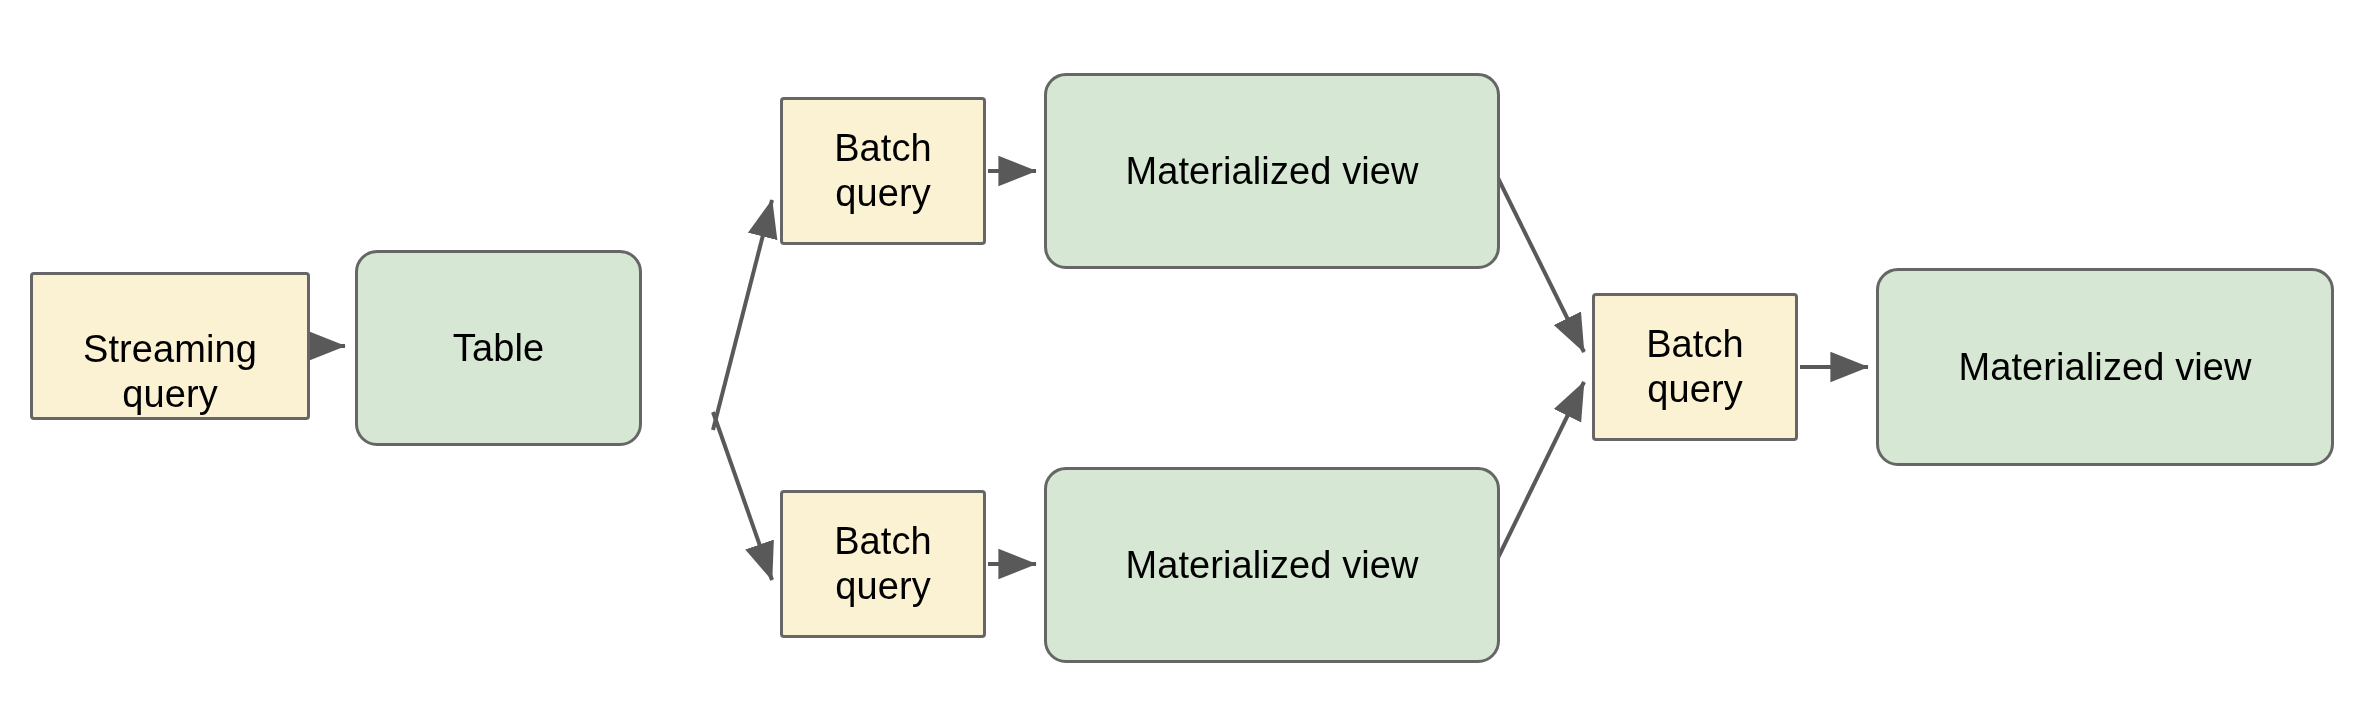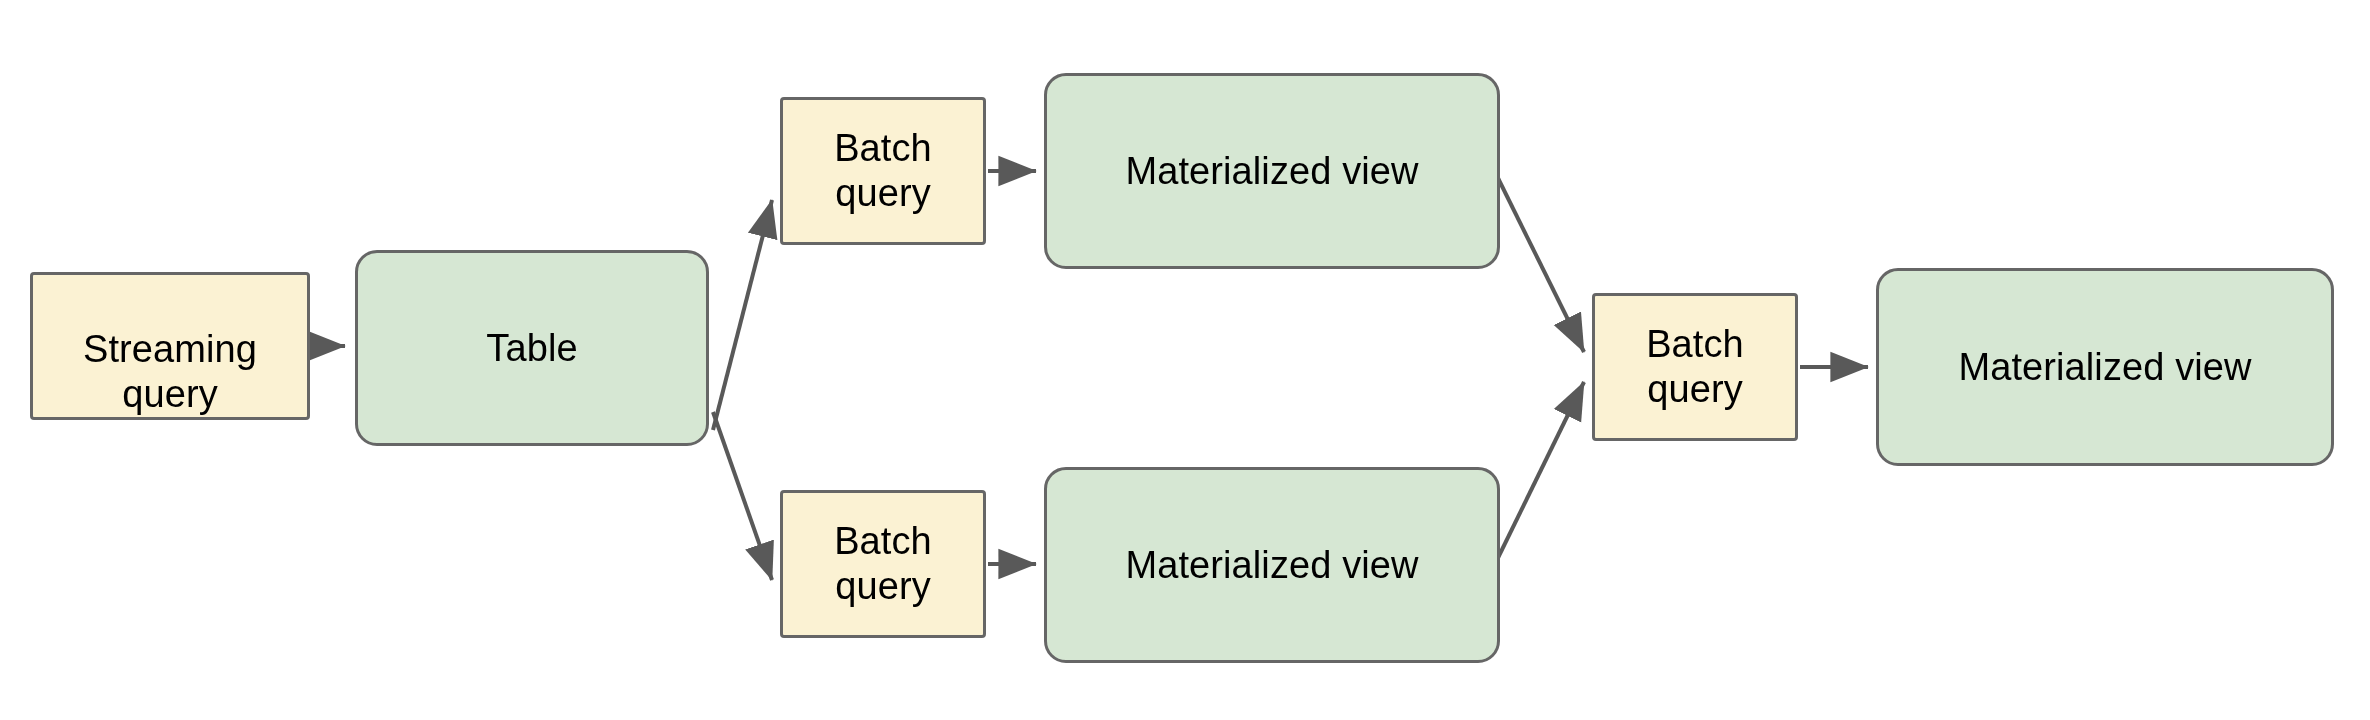--- a/index.html
+++ b/index.html
@@ -96,21 +96,21 @@
     <g>
       <line x1="1800" y1="367" x2="1868" y2="367" stroke="#595959" stroke-width="4" marker-end="url(#arrowhead)"></line>
     </g>
   </svg>
 
   <div class="node node-process" style="left:30px;top:272px;width:280px;height:148px;align-items:flex-end;">
     <span class="node-label">Streaming
 query</span>
   </div>
 
-  <div class="node node-store" style="left:355px;top:250px;width:354px;height:196px;">
+  <div class="node node-store" style="left:355px;top:250px;width:287px;height:196px;">
     <span class="node-label">Table</span>
   </div>
 
   <div class="node node-process" style="left:780px;top:97px;width:206px;height:148px;">
     <span class="node-label">Batch
 query</span>
   </div>
 
   <div class="node node-store" style="left:1044px;top:73px;width:456px;height:196px;">
     <span class="node-label">Materialized view</span>

